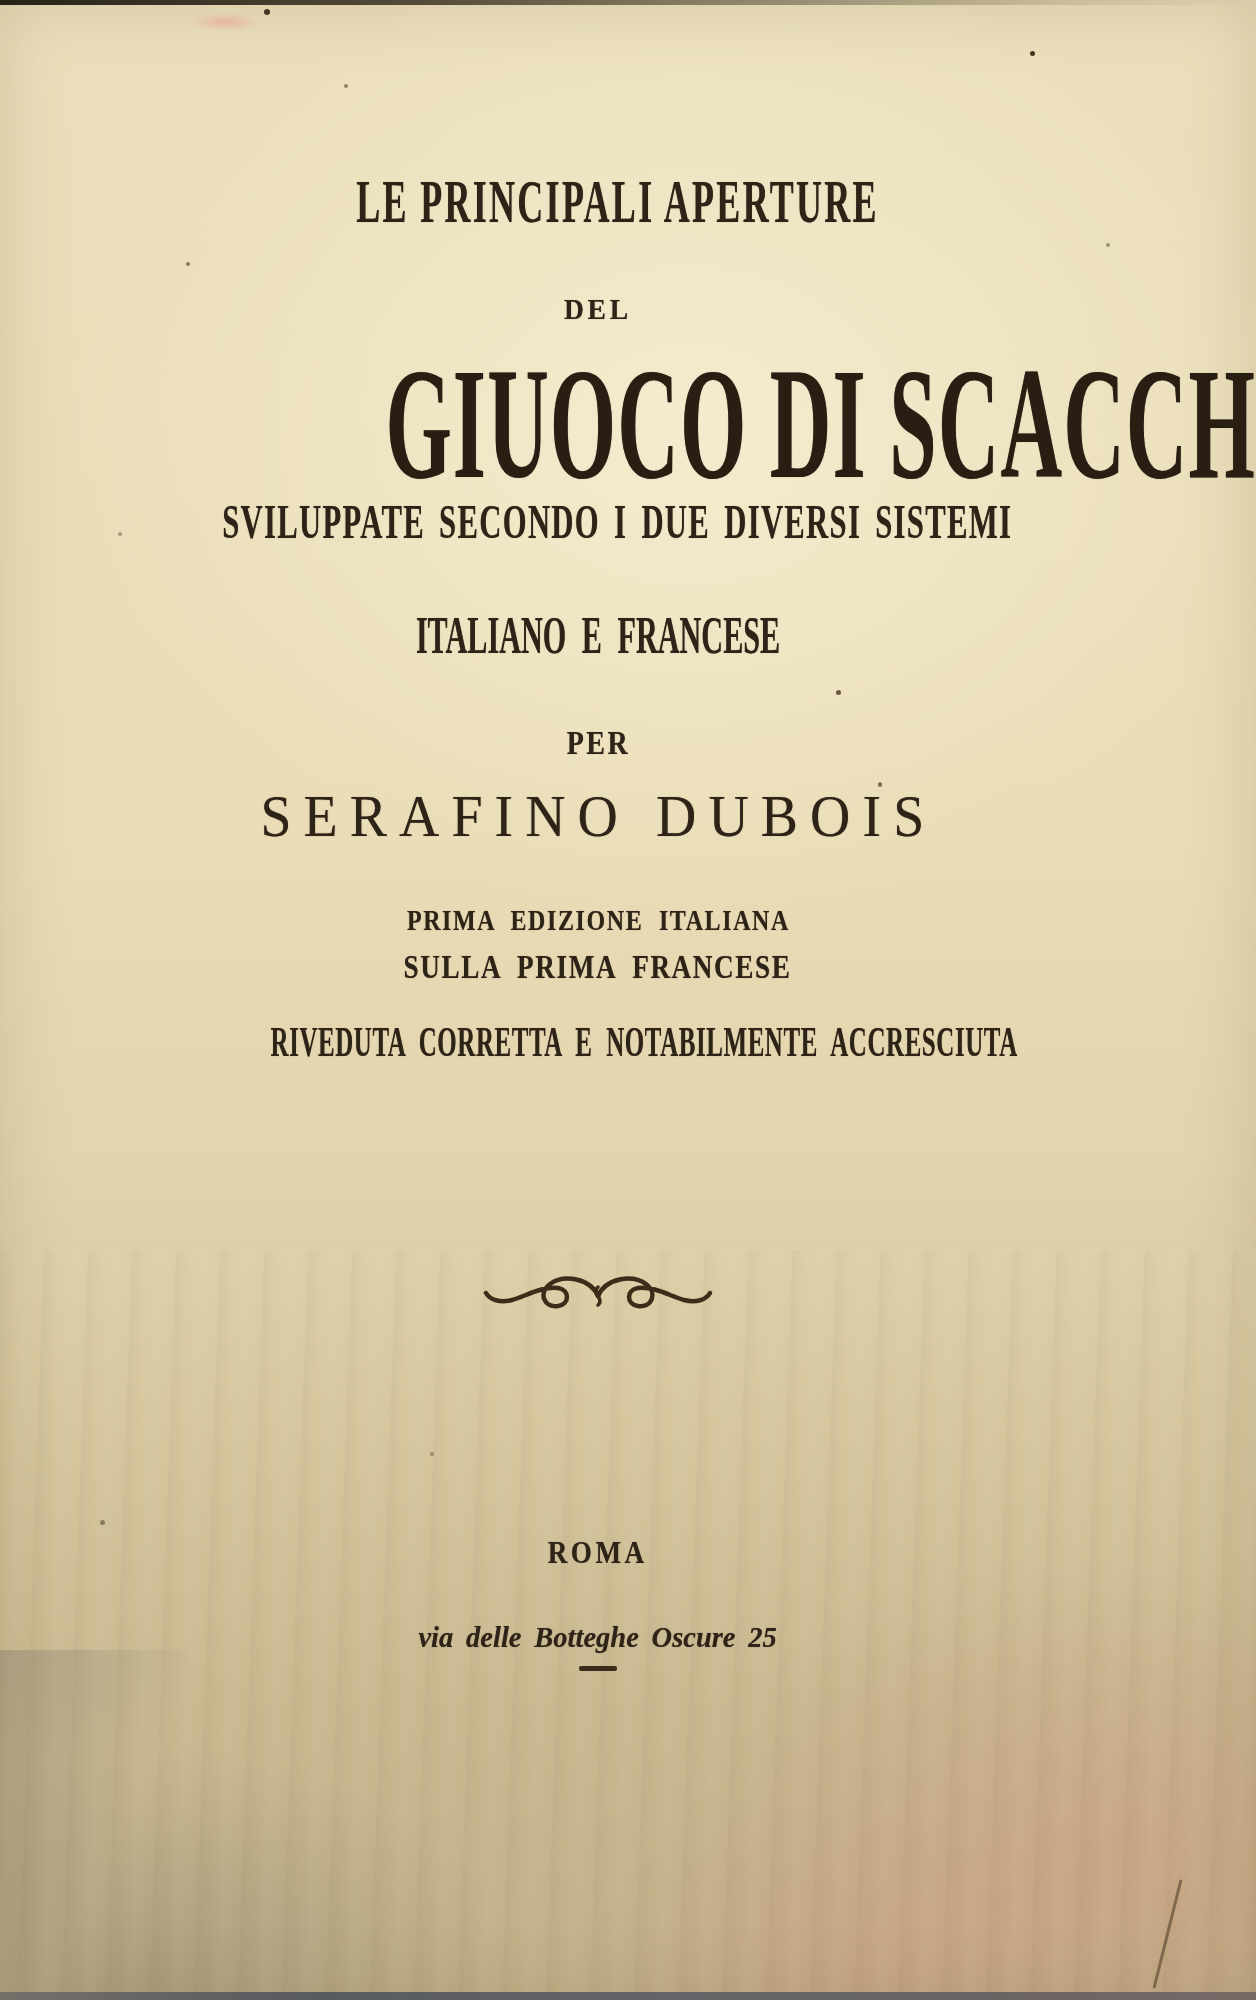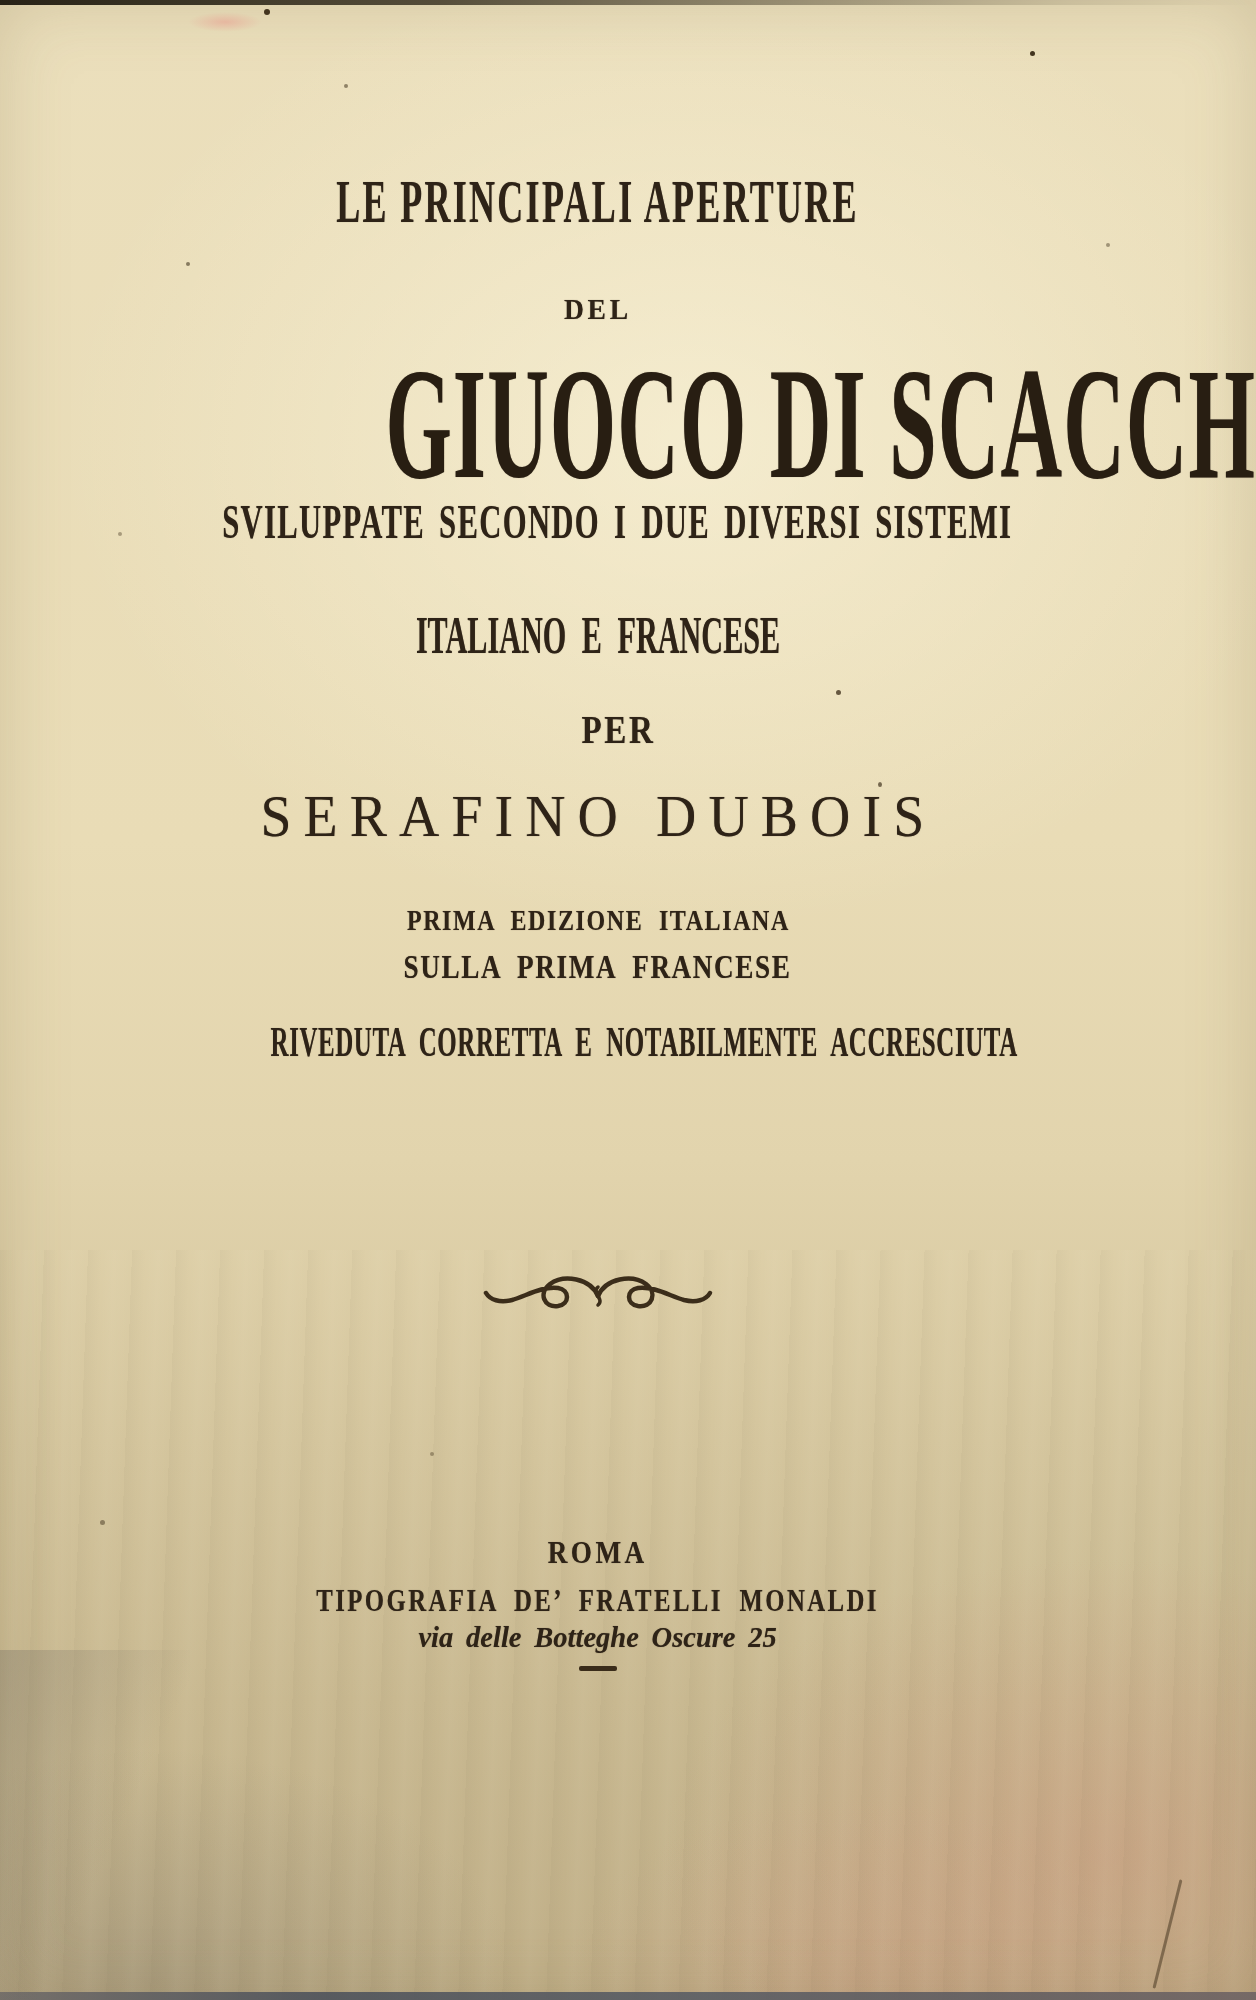--- a/index.html
+++ b/index.html
@@ -61,31 +61,31 @@
   }
 
   .line {
     position: absolute; left: 0; width: 1196px;
     text-align: center; white-space: nowrap; line-height: 1;
     color: #2e2317;
     text-shadow: 0 0 1px rgba(46,35,23,0.55);
   }
   .sq { display: inline-block; transform-origin: 50% 50%; }
 
-  .series      { top: 170px;  font-size: 62px;  font-weight: 700; letter-spacing: 4px; }
+  .series      { top: 170px;  font-size: 62px;  font-weight: 700; letter-spacing: 4px; padding-left: 20px; }
   .series .sq  { transform: scaleX(0.58); }
   .connector   { top: 294px;  font-size: 30px;  font-weight: 700; letter-spacing: 4px; }
   .connector .sq { transform: scaleX(0.92); }
   .main-title  { top: 345px;  font-size: 158px; font-weight: 700; letter-spacing: 2px; color: #281e12; }
   .main-title .sq { transform: scaleX(0.54); }
   .subtitle    { top: 498px;  font-size: 48px;  font-weight: 700; letter-spacing: 2px; word-spacing: 8px; }
   .subtitle .sq { transform: scaleX(0.64); }
   .systems     { top: 610px;  font-size: 52px;  font-weight: 700; word-spacing: 14px; }
   .systems .sq { transform: scaleX(0.58); }
-  .per         { top: 710px;  font-size: 39px;  font-weight: 700; letter-spacing: 3px; margin-left: 20px; }
+  .per         { top: 727px;  font-size: 33px;  font-weight: 700; letter-spacing: 3px; }
   .per .sq     { transform: scaleX(0.85); }
   .author      { top: 786px;  font-size: 60px;  font-weight: 400; letter-spacing: 13px; }
   .author .sq  { transform: scaleX(0.93); }
   .edition1    { top: 905px;  font-size: 30px;  font-weight: 700; letter-spacing: 2px; word-spacing: 10px; }
   .edition1 .sq { transform: scaleX(0.80); }
   .edition2    { top: 950px;  font-size: 34px;  font-weight: 700; letter-spacing: 2px; word-spacing: 10px; }
   .edition2 .sq { transform: scaleX(0.80); }
   .revision    { top: 1020px; font-size: 43px;  font-weight: 700; letter-spacing: 1px; word-spacing: 12px; }
   .revision .sq { transform: scaleX(0.58); }
 
@@ -174,23 +174,20 @@
         <path d="M120 34 C128 16 154 12 168 22 C180 31 174 46 160 44 C148 42 148 28 160 26 C176 24 192 34 206 38 C218 41 228 38 232 31"></path>
         <path d="M120 25 C113 31 127 37 120 43" stroke-width="3.5"></path>
       </g>
     </svg>
   </div>
 
   <div class="line city">
     <span class="sq">ROMA</span>
   </div>
 
-  <div class="line printer">
-    <span class="sq">TIPOGRAFIA DE’ FRATELLI MONALDI</span>
-  </div>
 
   <div class="line address">
     <span class="sq">via delle Botteghe Oscure 25</span>
   </div>
 
   <div class="rule"></div>
 
 
 </div>
 

